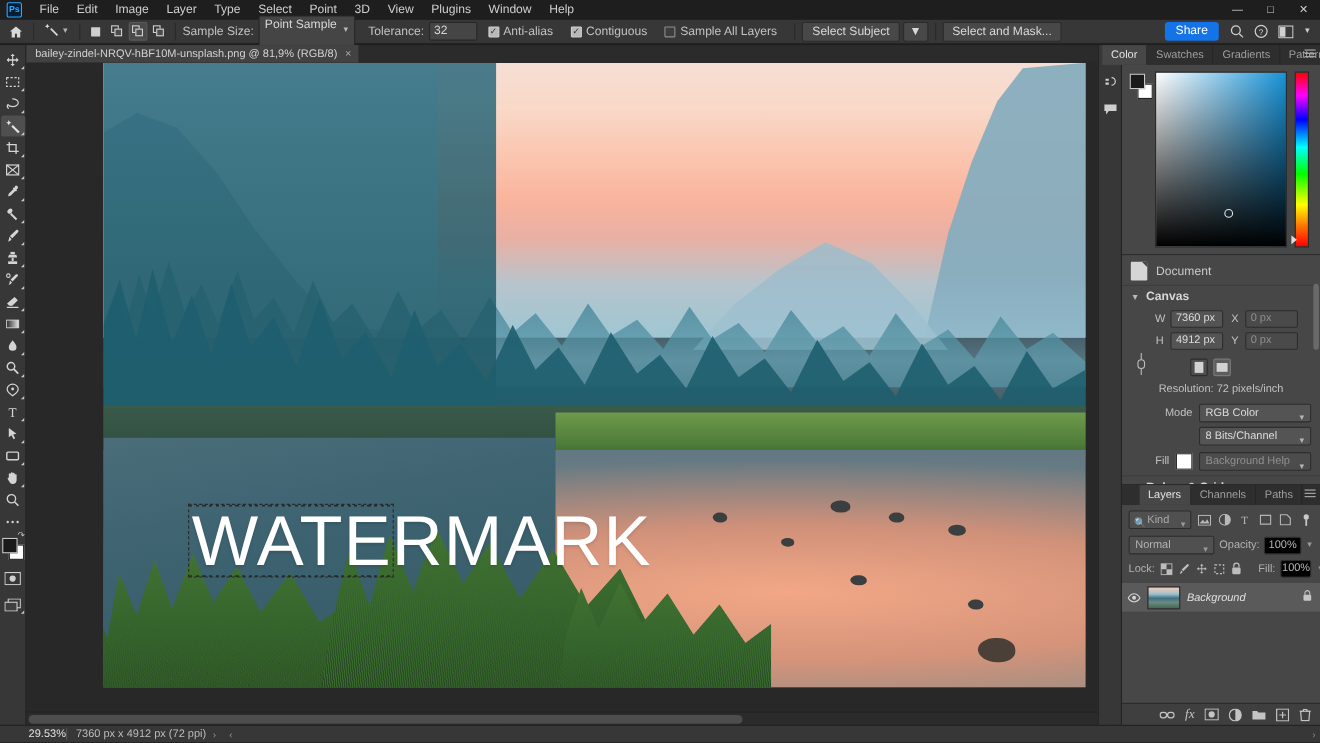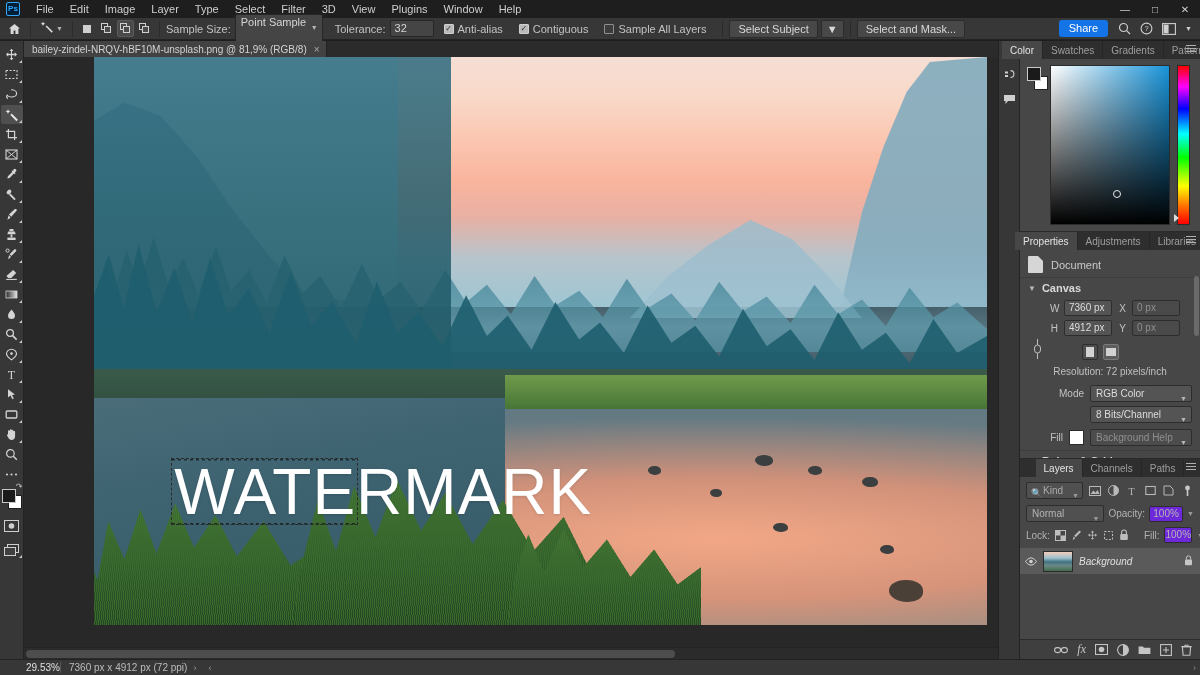--- a/index.html
+++ b/index.html
@@ -339,21 +339,21 @@
   .kind-sel .ar { position:absolute; right:3px; top:5px; font-size:7px; color:#9a9a9a; }
   .fic { width:14px; height:15px; display:flex; align-items:center; justify-content:center; color:#b8b8b8; font-size:11px; }
   .blend-row { display:flex; align-items:center; gap:4px; padding:2px 6px; }
   .blend-sel {
     flex:1; height:17px; background:#505050; border:1px solid #2d2d2d; border-radius:2px;
     font-size:10px; color:#b4b4b4; padding:0 14px 0 5px; line-height:15px; position:relative;
   }
   .blend-sel .ar { position:absolute; right:4px; top:5px; font-size:7px; color:#9a9a9a; }
   .op-lbl { font-size:10px; color:#b2b2b2; white-space:nowrap; }
   .op-val {
-    width:34px; height:16px; background:#6d28d9; border:1px solid #2d2d2d; border-radius:2px;
+    width:34px; height:16px; background:#000000; border:1px solid #2d2d2d; border-radius:2px;
     font-size:10px; color:#b6b6b6; text-align:center; line-height:14px;
   }
   .lock-row { display:flex; align-items:center; gap:5px; padding:3px 6px 4px 6px; }
   .lock-lbl { font-size:10px; color:#b2b2b2; }
   .lock-ic { width:13px; height:14px; display:flex; align-items:center; justify-content:center; color:#bdbdbd; font-size:10px; }
   .layer-list { flex:1; background:#474747; padding-top:1px; }
   .layer-row {
     display:flex; align-items:center; height:26px; background:#5a5a5a; gap:6px; padding:0 7px 0 5px;
   }
   .eye { width:12px; font-size:10px; color:#d2d2d2; display:flex; justify-content:center; }
@@ -388,21 +388,21 @@
 
   <div class="titlebar">
     <div class="ps-logo">Ps</div>
     <div class="menubar">
       <div class="menu-item">File</div>
       <div class="menu-item">Edit</div>
       <div class="menu-item">Image</div>
       <div class="menu-item">Layer</div>
       <div class="menu-item">Type</div>
       <div class="menu-item">Select</div>
-      <div class="menu-item">Filter</div>
+      <div class="menu-item">Point</div>
       <div class="menu-item">3D</div>
       <div class="menu-item">View</div>
       <div class="menu-item">Plugins</div>
       <div class="menu-item">Window</div>
       <div class="menu-item">Help</div>
     </div>
     <div class="win-ctrls">
       <div class="win-btn">—</div>
       <div class="win-btn">□</div>
       <div class="win-btn close">✕</div>
@@ -779,30 +779,20 @@
         <div class="cp-field">
           <span class="cp-marker"></span>
         </div>
         <div class="cp-hue">
           <span class="cp-hue-m"></span>
         </div>
       </div>
     </div>
 
     <div class="panel">
-      <div class="ptabs">
-        <div class="ptab active">Properties</div>
-        <div class="ptab">Adjustments</div>
-        <div class="ptab">Libraries</div>
-        <span class="pmenu">
-            <i></i>
-            <i></i>
-            <i></i>
-          </span>
-      </div>
       <div class="prop-body">
         <div class="doc-row">
           <span class="doc-ico"></span>
           <span class="doc-label">Document</span>
         </div>
         <div class="sect">
           <span class="tw">▼</span>
           <span>Canvas</span>
         </div>
         <div style="position:relative">

